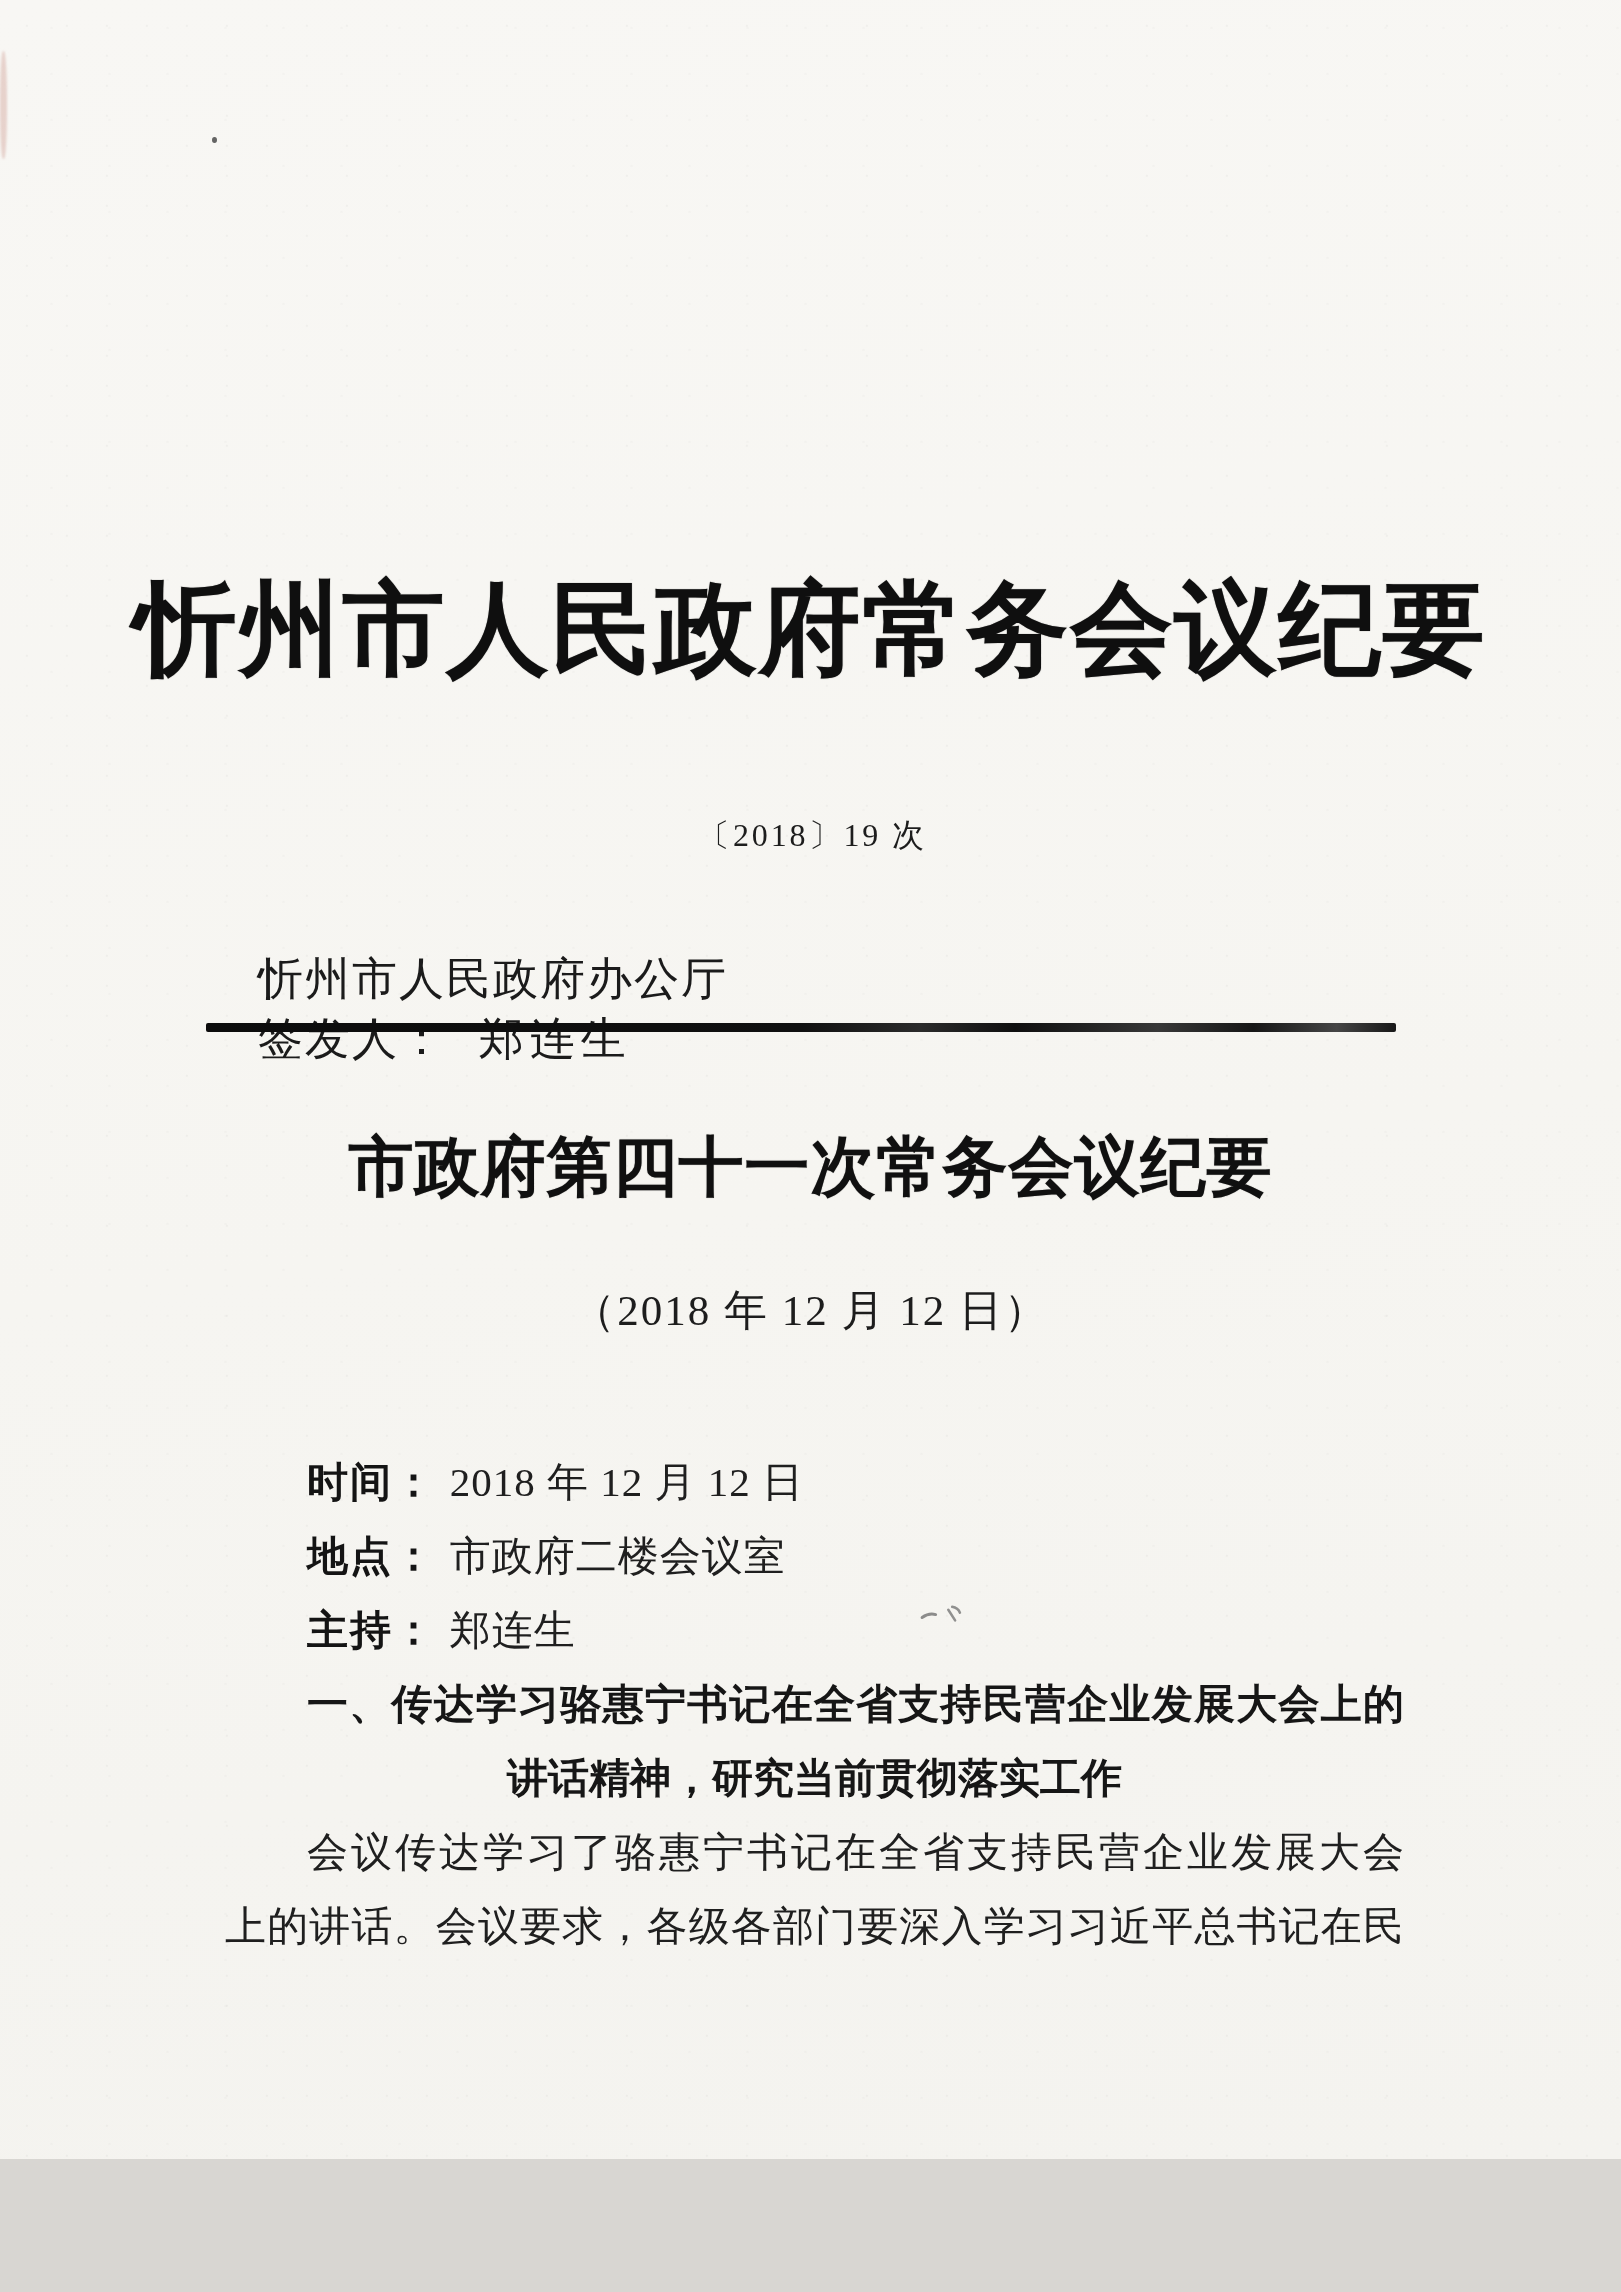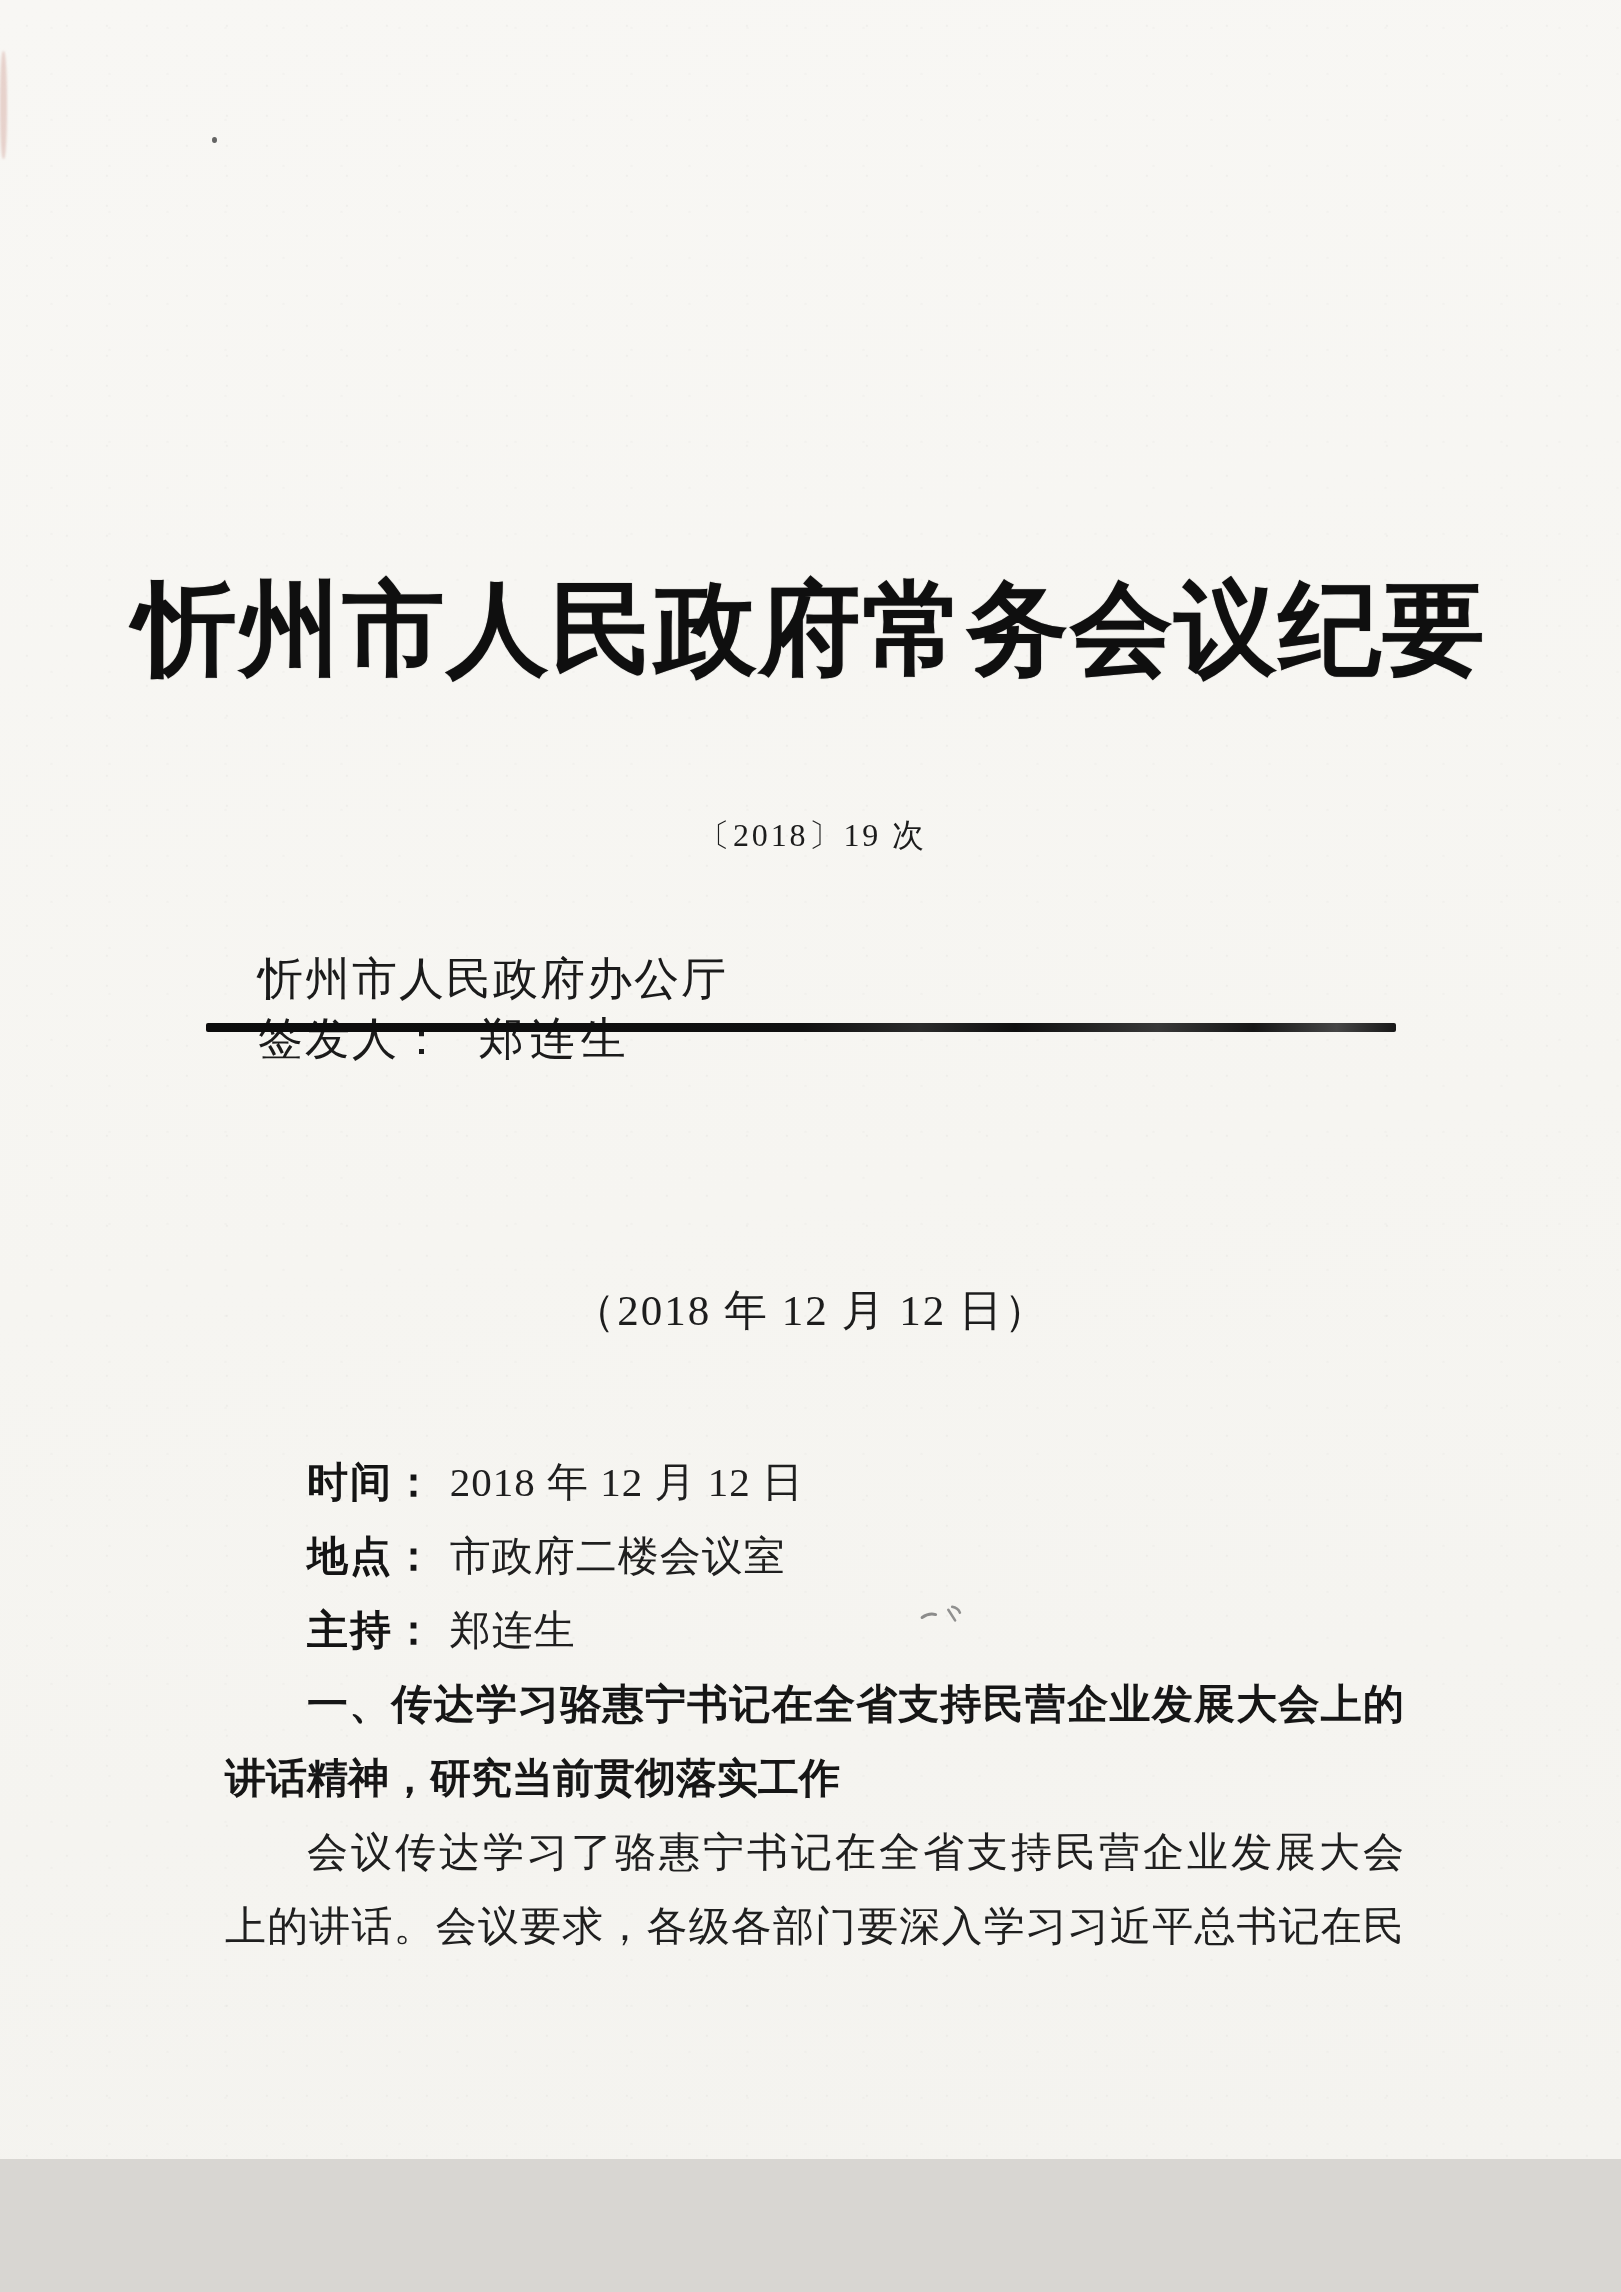--- a/index.html
+++ b/index.html
@@ -99,20 +99,21 @@
     line-height: 74px;
     color: #1f1f1f;
   }
   .line { margin: 0; }
   .indent { text-indent: 82px; }
   .fill { text-align: justify; text-align-last: justify; }
   .bold {
     font-family: "Liberation Sans", sans-serif;
     font-weight: 700;
     color: #161616;
+    text-align: center;
   }
   .meta-label {
     font-family: "Liberation Sans", sans-serif;
     font-weight: 700;
     color: #141414;
     margin-right: 13.7px;
     letter-spacing: 2px;
   }
   .meta-value { letter-spacing: 1px; margin-top: 44px; }
 
@@ -153,20 +154,21 @@
 
   <div class="header-row">
     <span class="office">忻州市人民政府办公厅</span>
     <span>
       <span class="signer-label">签发人：</span><span class="signer-name">郑连生</span>
     </span>
   </div>
 
   <div class="rule"></div>
 
+  <h2 class="subtitle">市政府第四十一次常务会议纪要</h2>
 
   <div class="date-line">（2018 年 12 月 12 日）</div>
 
   <div class="body">
 
     <p class="line indent">
       <span class="meta-label">时间：</span><span class="meta-value">2018 年 12 月 12 日</span>
     </p>
 
     <p class="line indent">

